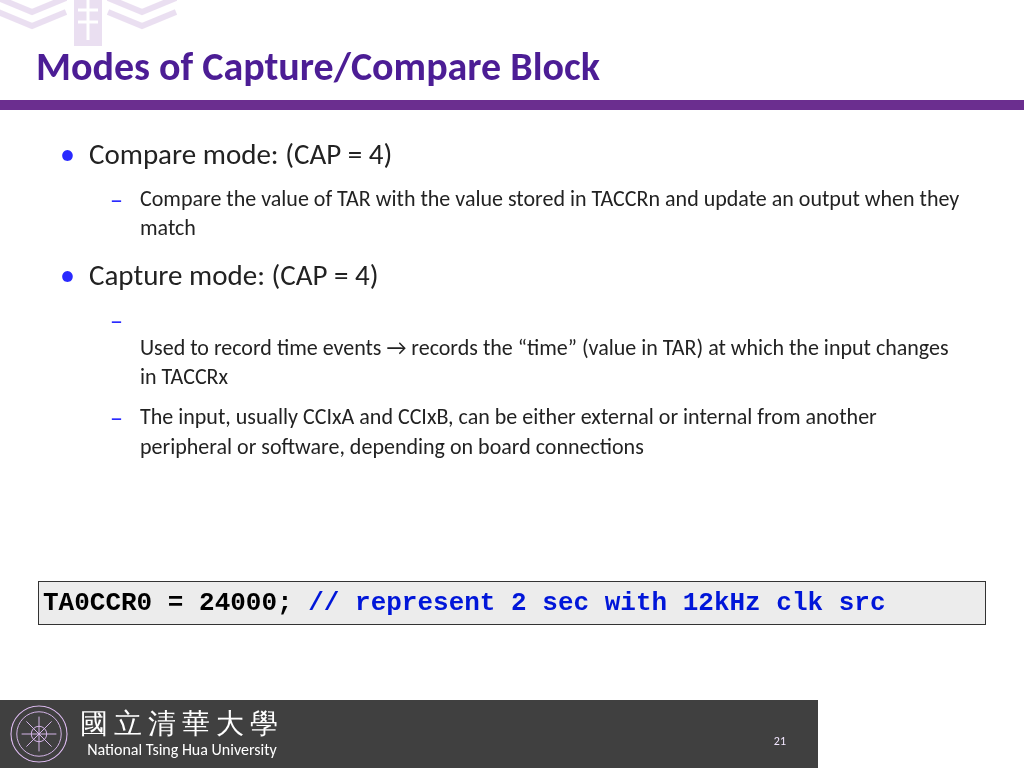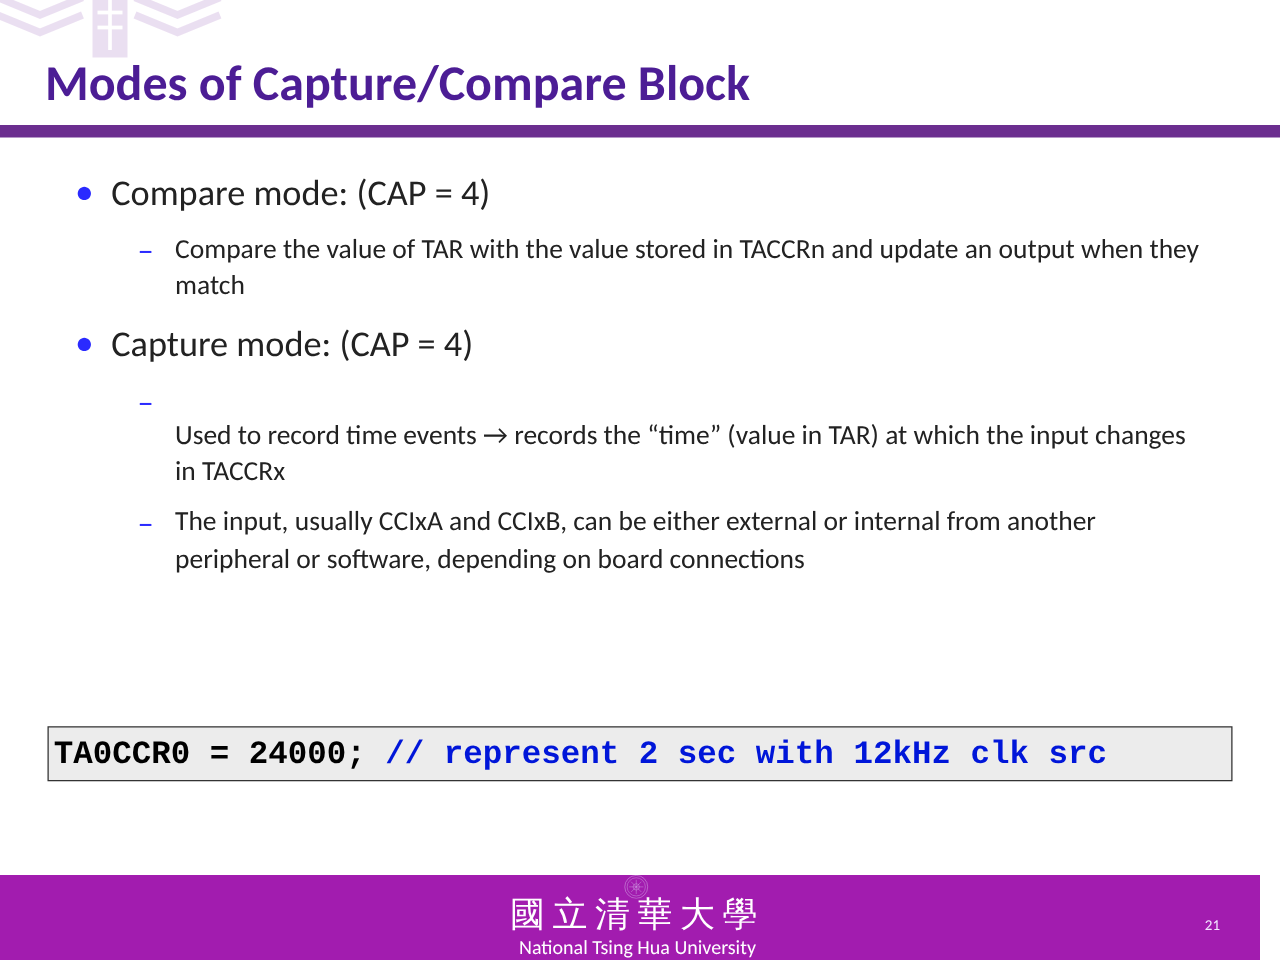--- a/index.html
+++ b/index.html
@@ -56,24 +56,23 @@
   }
   .code-black { color: #000; }
   .code-blue  { color: #0016d9; }
 
   .calc-note {
     position: absolute; top: 626px; left: 70px;
     font-size: 23px; color: #222;
   }
 
   .footer {
-    position: absolute; left: 0; bottom: 0; width: 1008px; height: 68px;
-    background: #a21caf; display: flex; align-items: center;
+    position: absolute; left: 0; bottom: 0; width: 818px; height: 68px;
+    background: #404040; display: flex; align-items: center;
     color: #fff;
-    flex-direction: column;
   }
   .footer .seal {
     width: 58px; height: 58px; margin-left: 10px;
     border-radius: 50%;
   }
   .footer .uni {
     margin-left: 12px; display: flex; flex-direction: column; justify-content: center;
   }
   .footer .uni .zh {
     font-family: "DFKai-SB","KaiTi","STKaiti",serif;

